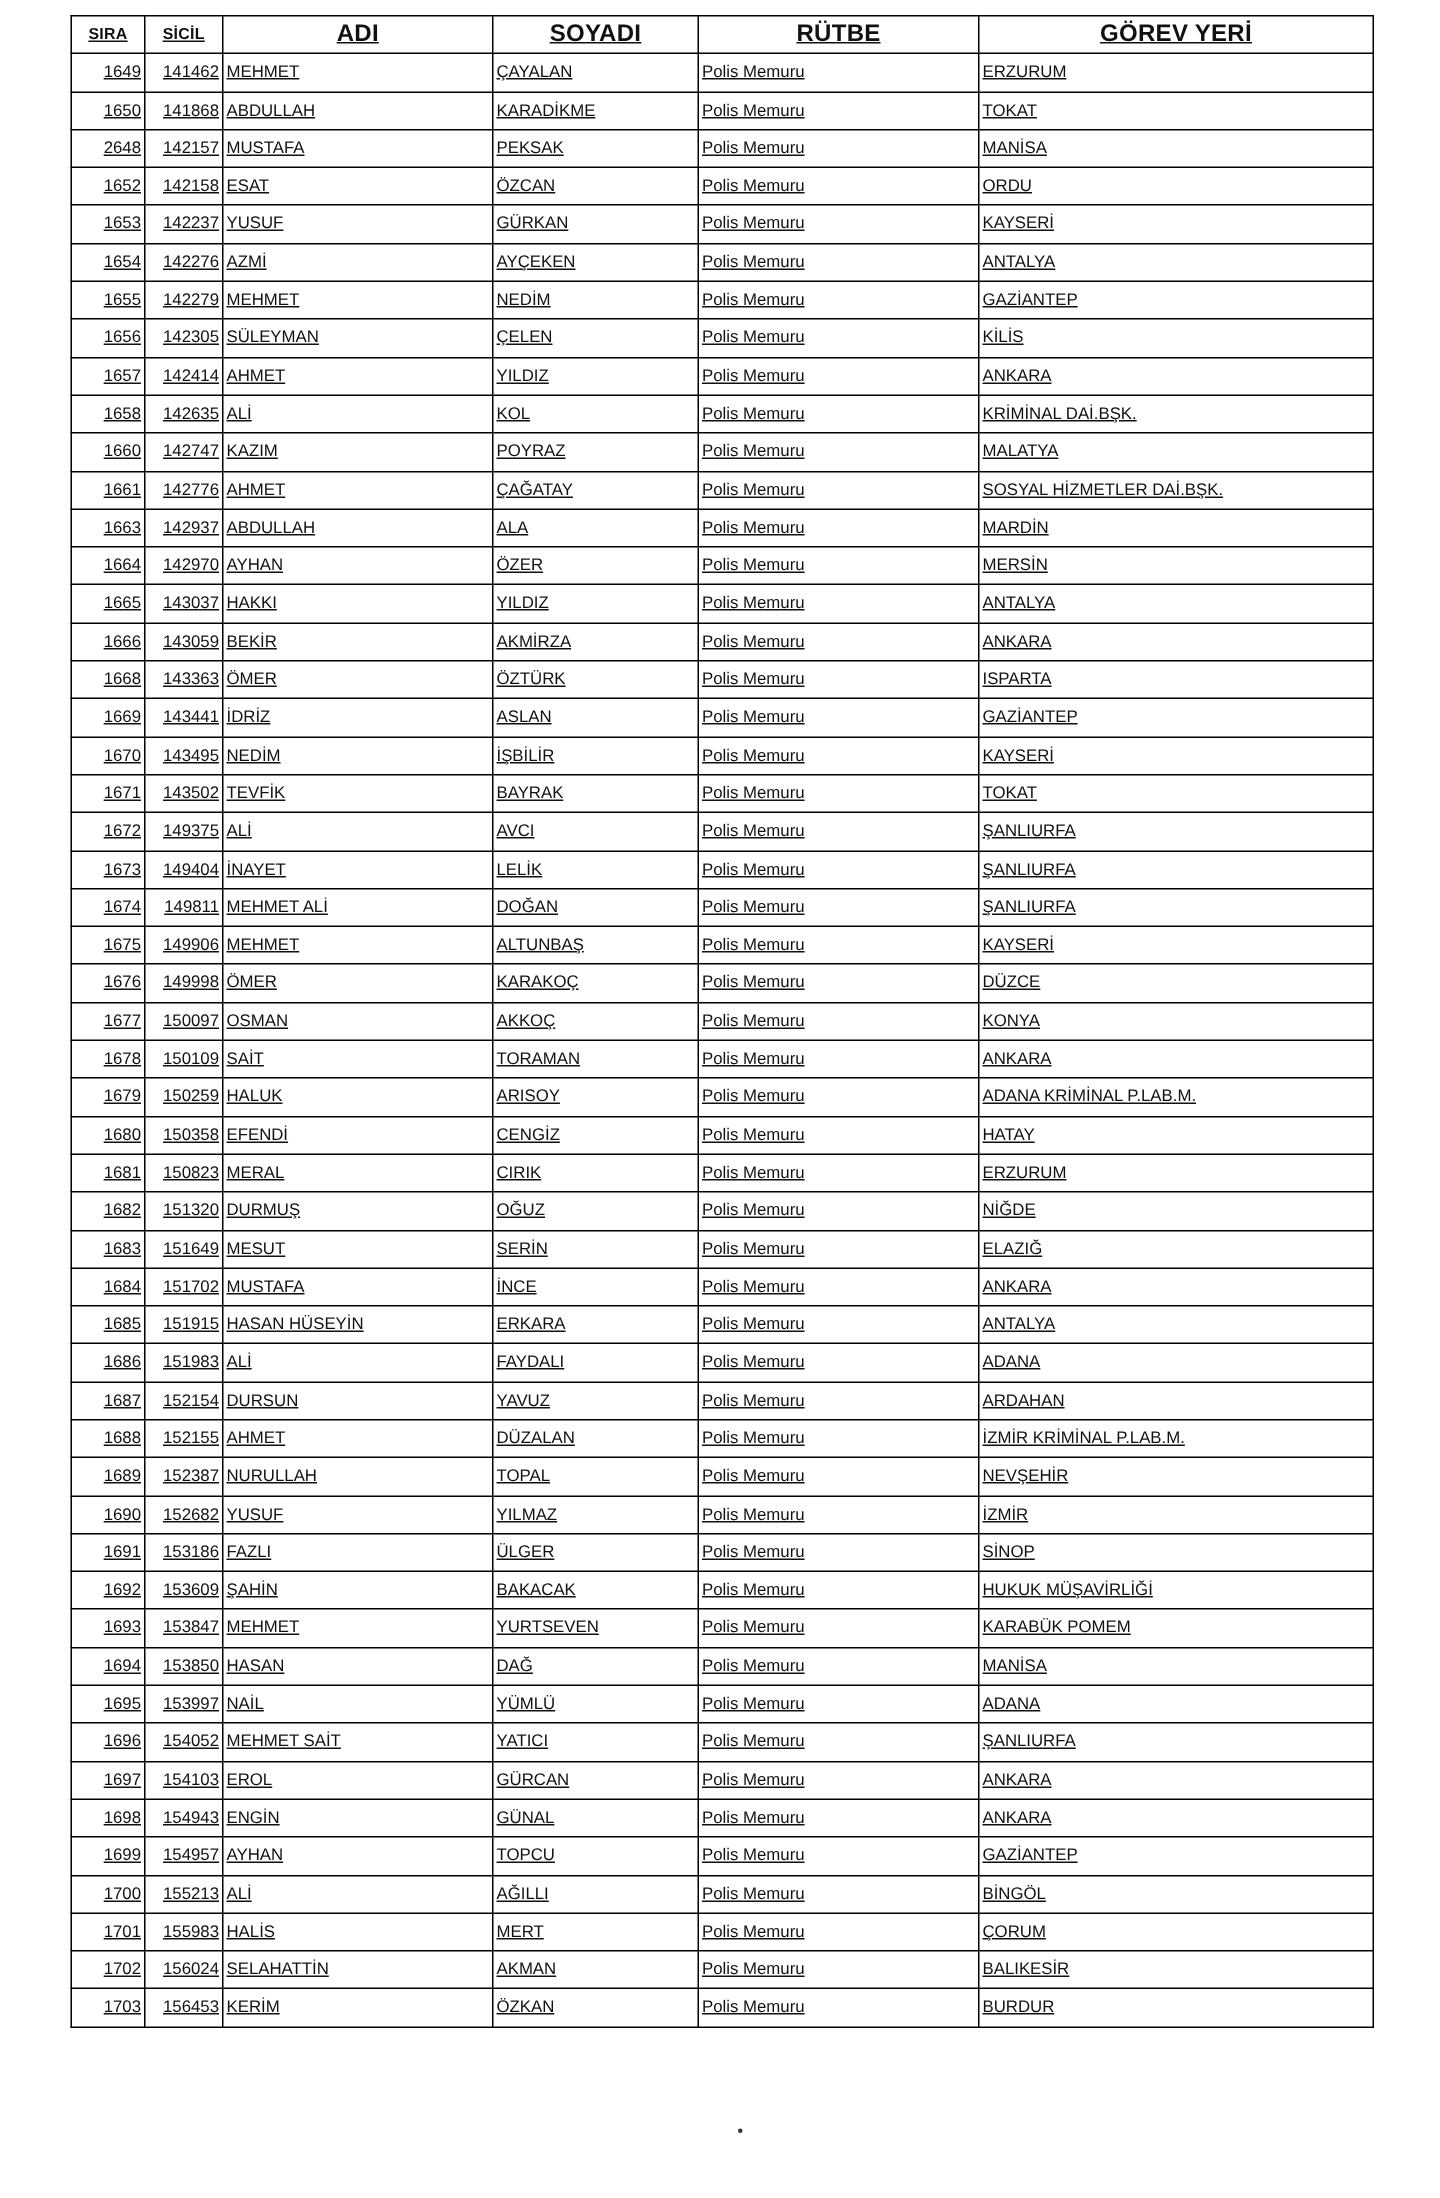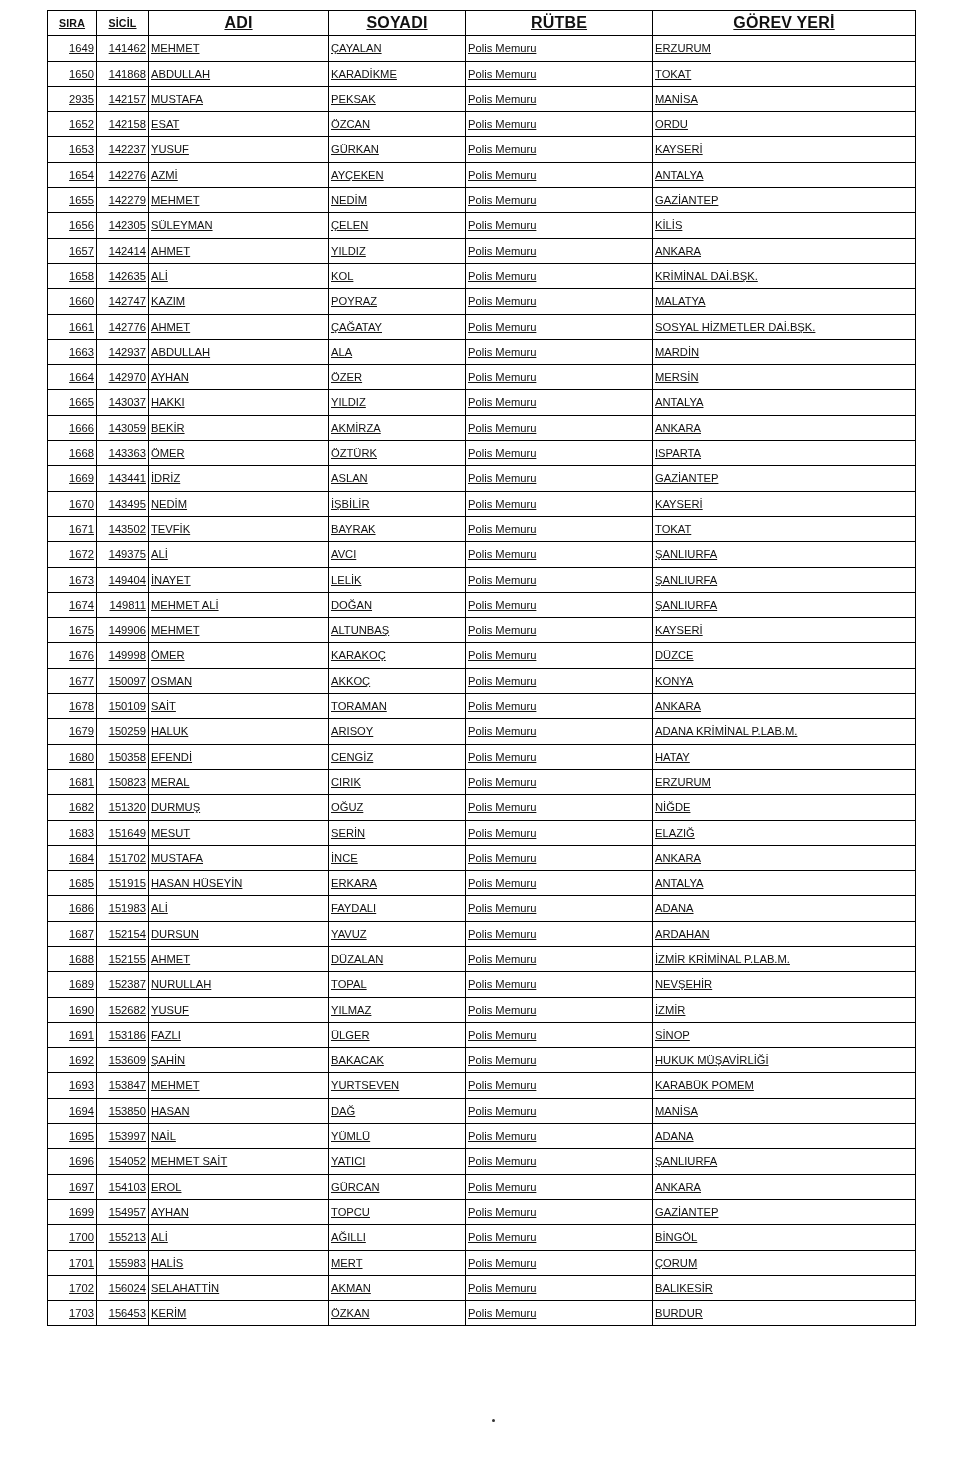--- a/index.html
+++ b/index.html
@@ -114,21 +114,21 @@
         </tr>
         <tr>
           <td class="cell-sira">1650</td>
           <td class="cell-sicil">141868</td>
           <td class="cell-adi">ABDULLAH</td>
           <td class="cell-soyadi">KARADİKME</td>
           <td class="cell-rutbe">Polis Memuru</td>
           <td class="cell-gorev">TOKAT</td>
         </tr>
         <tr>
-          <td class="cell-sira">2935</td>
+          <td class="cell-sira">2648</td>
           <td class="cell-sicil">142157</td>
           <td class="cell-adi">MUSTAFA</td>
           <td class="cell-soyadi">PEKSAK</td>
           <td class="cell-rutbe">Polis Memuru</td>
           <td class="cell-gorev">MANİSA</td>
         </tr>
         <tr>
           <td class="cell-sira">1652</td>
           <td class="cell-sicil">142158</td>
           <td class="cell-adi">ESAT</td>
@@ -462,20 +462,28 @@
           <td class="cell-adi">MEHMET SAİT</td>
           <td class="cell-soyadi">YATICI</td>
           <td class="cell-rutbe">Polis Memuru</td>
           <td class="cell-gorev">ŞANLIURFA</td>
         </tr>
         <tr>
           <td class="cell-sira">1697</td>
           <td class="cell-sicil">154103</td>
           <td class="cell-adi">EROL</td>
           <td class="cell-soyadi">GÜRCAN</td>
+          <td class="cell-rutbe">Polis Memuru</td>
+          <td class="cell-gorev">ANKARA</td>
+        </tr>
+        <tr>
+          <td class="cell-sira">1698</td>
+          <td class="cell-sicil">154943</td>
+          <td class="cell-adi">ENGİN</td>
+          <td class="cell-soyadi">GÜNAL</td>
           <td class="cell-rutbe">Polis Memuru</td>
           <td class="cell-gorev">ANKARA</td>
         </tr>
         <tr>
           <td class="cell-sira">1699</td>
           <td class="cell-sicil">154957</td>
           <td class="cell-adi">AYHAN</td>
           <td class="cell-soyadi">TOPCU</td>
           <td class="cell-rutbe">Polis Memuru</td>
           <td class="cell-gorev">GAZİANTEP</td>

